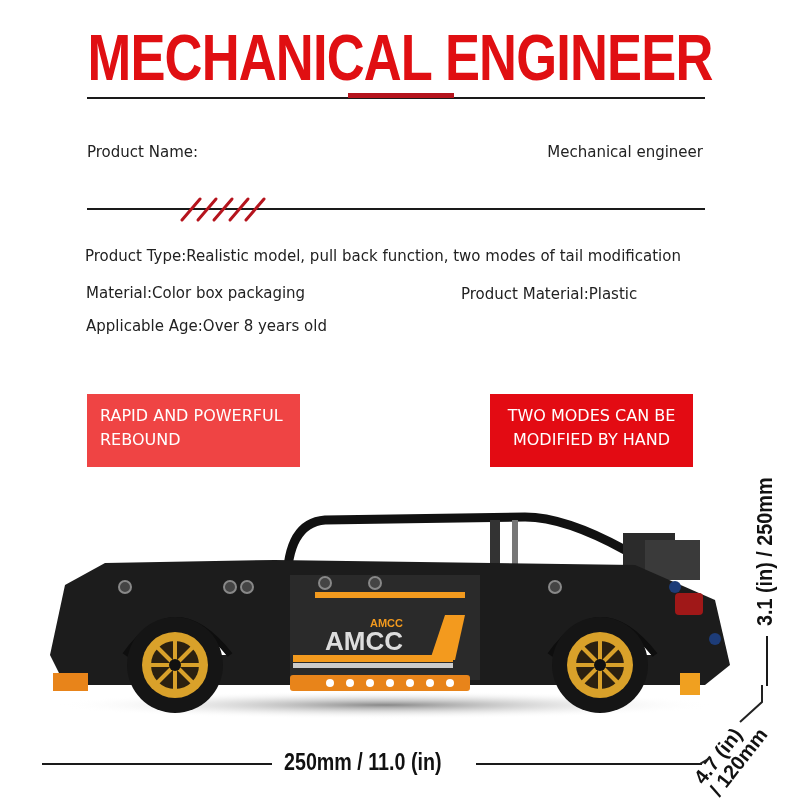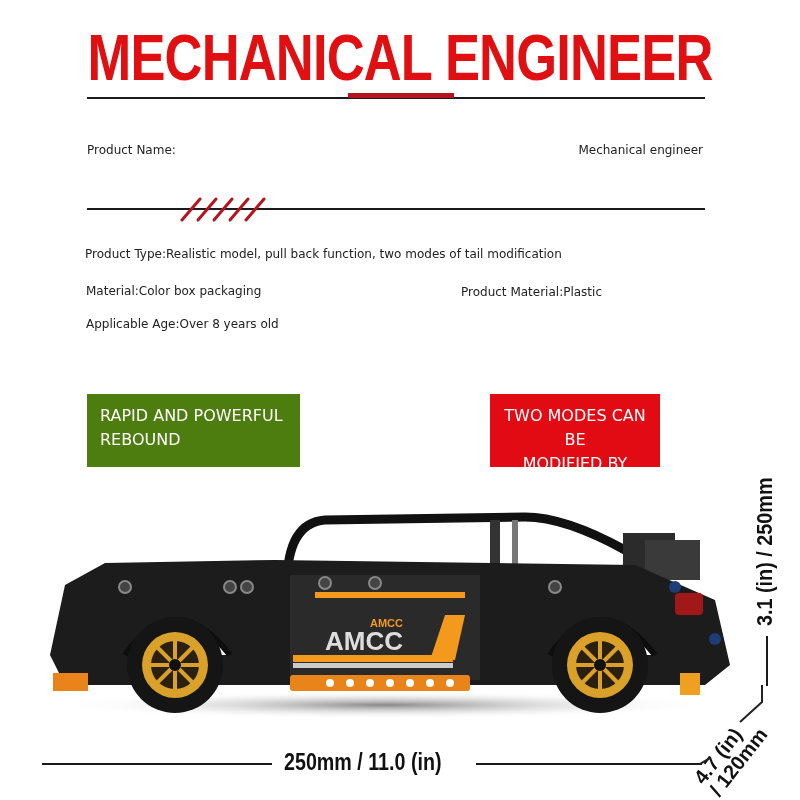--- a/index.html
+++ b/index.html
@@ -1,24 +1,24 @@
 <!DOCTYPE html>
 <html><head>
 <meta charset="utf-8">
 <style>
   html, body { margin:0; padding:0; background:#ffffff; }
   body { width:800px; height:800px; position:relative; overflow:hidden; font-family:"Liberation Sans", sans-serif; color:#222; }
   .title { position:absolute; left:0; top:18px; width:800px; text-align:center; font-family:"Liberation Sans", sans-serif; font-weight:bold; font-size:64px; color:#e00f12; letter-spacing:-1px; transform:scaleX(0.82); transform-origin:center; line-height:80px; }
   .hr { position:absolute; height:2px; background:#1a1a1a; }
   .red-bar { position:absolute; left:348px; top:93px; width:106px; height:5px; background:#b5141d; }
   .slashes { position:absolute; left:180px; top:196px; width:100px; height:28px; }
-  .txt { position:absolute; font-size:12px; color:#222; white-space:nowrap; font-family:"DejaVu Sans", sans-serif; }
+  .txt { position:absolute; font-size:15px; color:#222; white-space:nowrap; font-family:"DejaVu Sans", sans-serif; }
   .box { position:absolute; color:#fff; font-size:16px; line-height:24px; padding:10px 13px; box-sizing:border-box; font-family:"DejaVu Sans", sans-serif; }
-  .box.dark { left:87px; top:394px; width:213px; height:73px; background:#4d7c0f; }
-  .box.red { left:490px; top:394px; width:170px; height:73px; background:#e30b13; text-align:center; }
+  .box.dark { left:87px; top:394px; width:213px; height:73px; background:#ef4444; }
+  .box.red { left:490px; top:394px; width:203px; height:73px; background:#e30b13; text-align:center; }
   .dim { position:absolute; font-family:"Liberation Sans", sans-serif; font-weight:bold; color:#111; white-space:nowrap; transform-origin:left top; }
   .car { position:absolute; left:25px; top:505px; width:720px; height:225px; }
 </style>
 </head>
 <body>
 
 <div class="title">MECHANICAL ENGINEER</div>
 <div class="hr" style="left:87px; top:97px; width:618px; height:1.5px;"></div>
 <div class="red-bar"></div>
 

